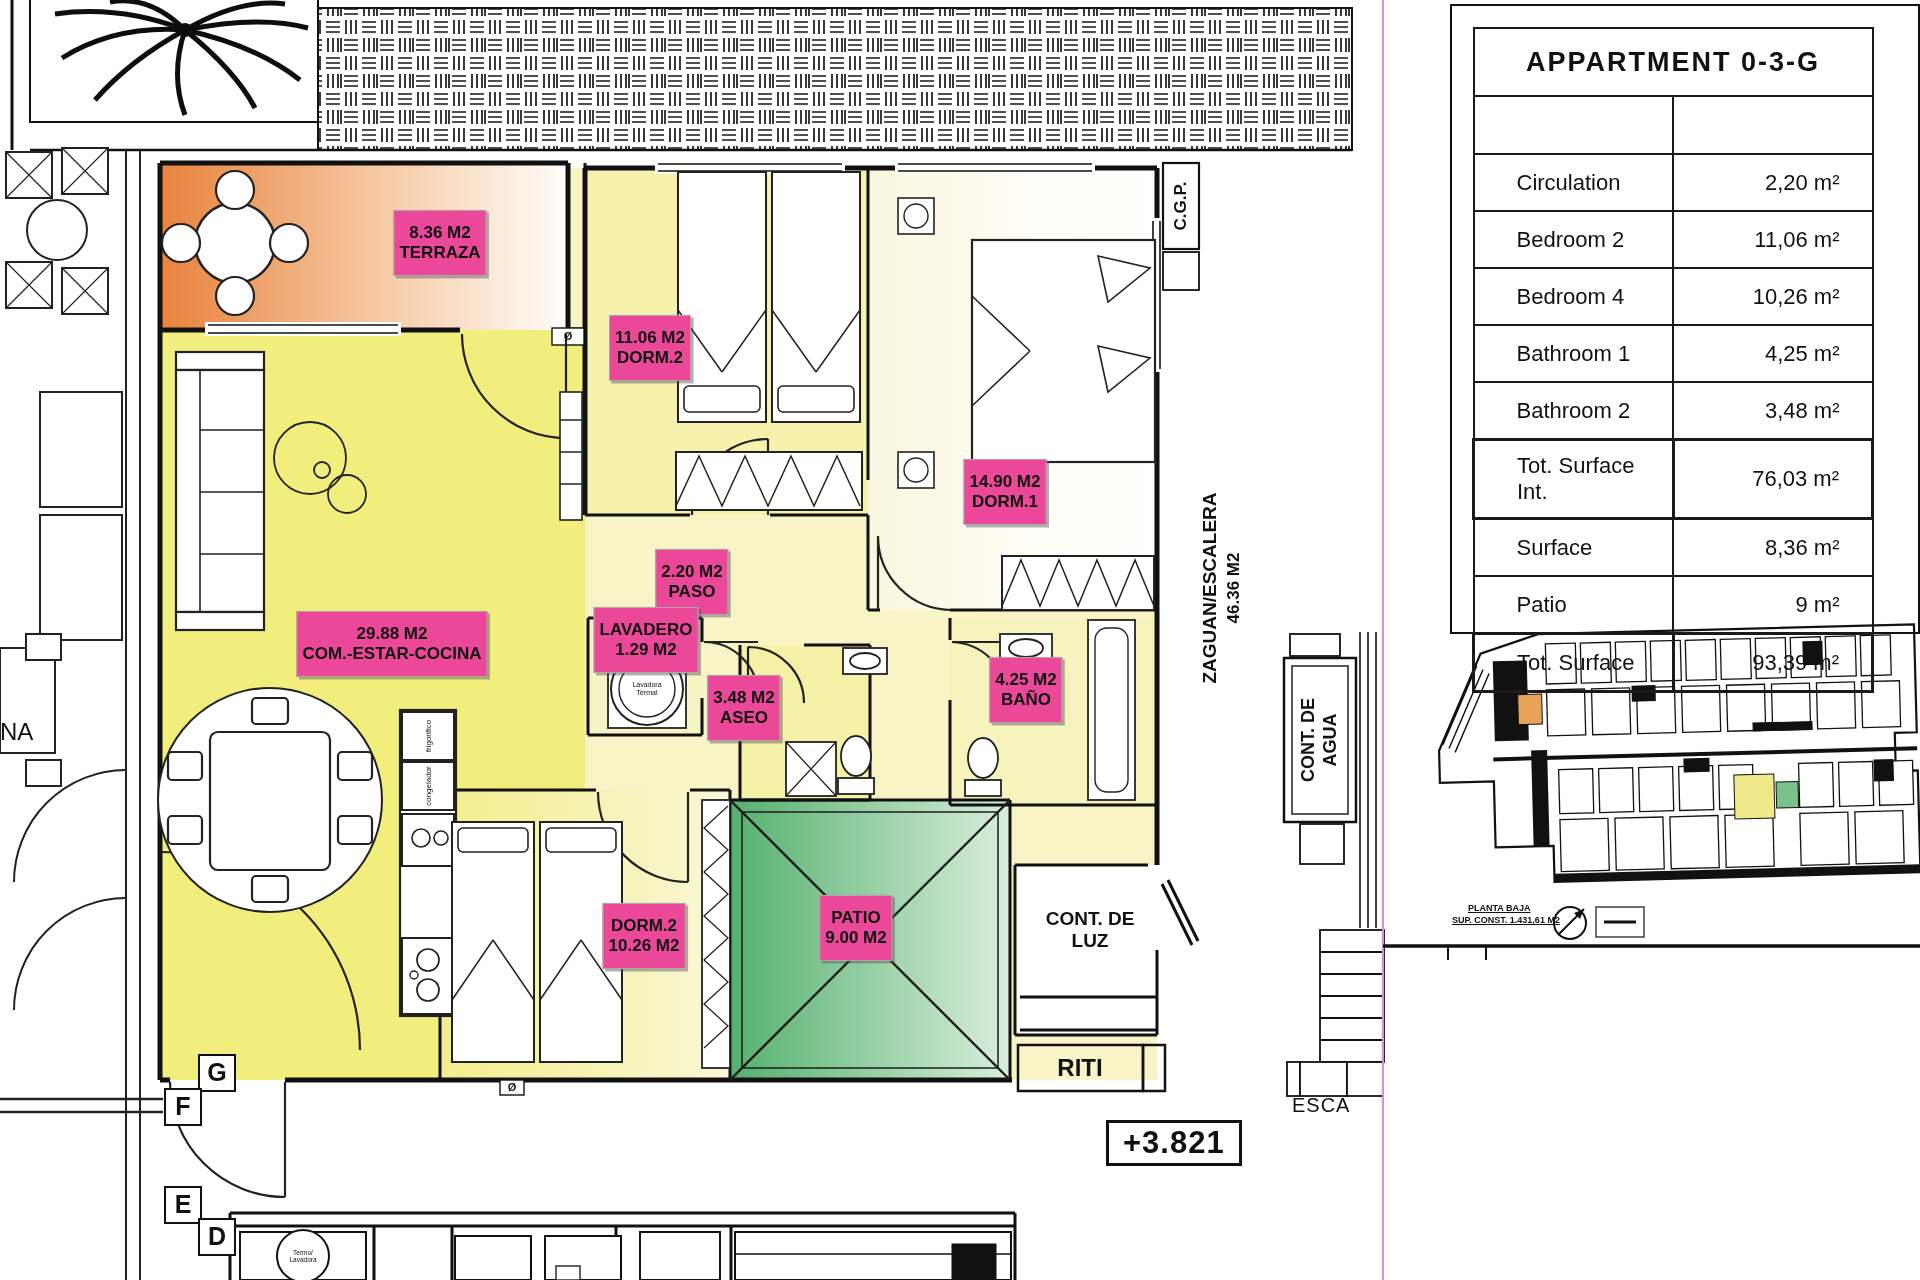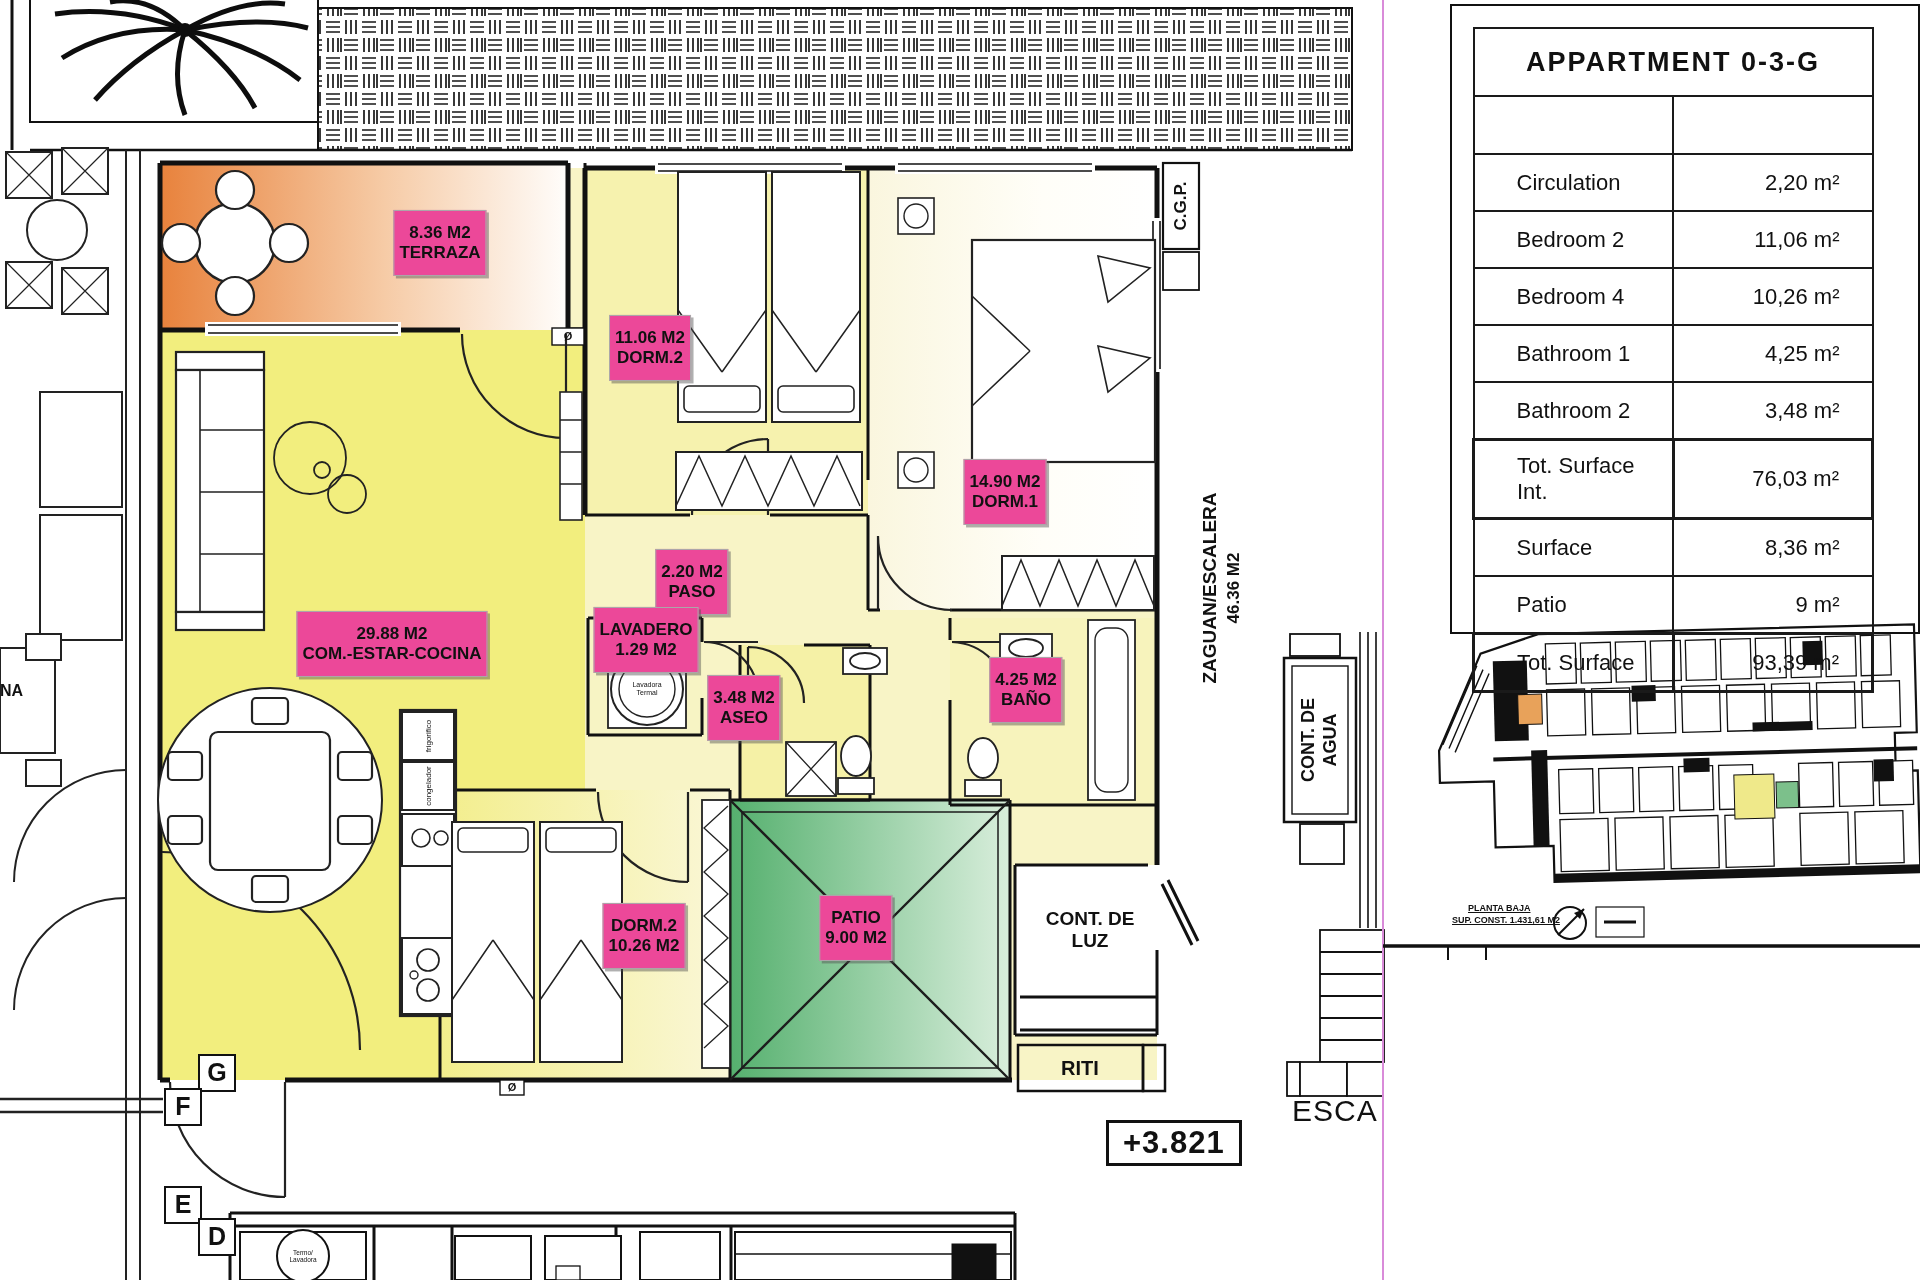--- a/index.html
+++ b/index.html
@@ -14,37 +14,37 @@
   
   .plabel{position:absolute;transform:translate(-50%,-50%);font-size:19px;font-weight:700;
           line-height:1.15;text-align:center;white-space:nowrap;background:transparent;}
   
   .vlabel{position:absolute;transform:translate(-50%,-50%) rotate(-90deg);
           font-weight:700;line-height:1.2;text-align:center;white-space:nowrap;}
   .gridletter{position:absolute;width:34px;height:34px;border:2px solid #111;background:#fff;
           font-size:25px;font-weight:700;text-align:center;line-height:32px;}
   .levelbox{position:absolute;left:1106px;top:1120px;border:3px solid #111;background:#fff;
           font-size:31px;font-weight:600;padding:2px 14px;letter-spacing:1px;}
-  .esca{position:absolute;left:1292px;top:1094px;font-size:30px;font-weight:500;letter-spacing:1px;}
+  .esca{position:absolute;left:1292px;top:1094px;font-size:20px;font-weight:500;letter-spacing:1px;}
   .tiny{position:absolute;transform:translate(-50%,-50%);font-size:7px;line-height:1.1;
         text-align:center;white-space:nowrap;}
   .tinyrot{position:absolute;transform:translate(-50%,-50%) rotate(-90deg);font-size:8px;}
   .drain{position:absolute;transform:translate(-50%,-50%);font-size:11px;font-weight:700;}
   
   .panel{position:absolute;left:1450px;top:4px;width:466px;height:626px;border:2px solid #111;}
   table.area{position:absolute;left:20px;top:21px;width:402px;border-collapse:collapse;
              table-layout:fixed;font-size:22px;}
   table.area td{border:2px solid #1a1a1a;height:31px;padding:12px;}
   table.area td.lb{width:240px;padding-left:42px;text-align:left;}
   table.area td.vl{width:162px;padding-right:32px;text-align:right;}
   table.area tr.hdr td{height:42px;text-align:center;font-size:27px;font-weight:600;letter-spacing:2px;}
   table.area tr.blank td{height:32px;}
   table.area tr.tot td{border-width:3px;font-weight:400;}
   .mmcap{position:absolute;font-size:9px;font-weight:700;text-decoration:underline;white-space:nowrap;}
-  .na{position:absolute;left:0px;top:682px;font-size:16px;font-weight:700;}
+  .na{position:absolute;left:0px;top:718px;font-size:24px;font-weight:400;}
 </style>
 </head>
 <body>
 
 <div class="stage">
 
 <svg class="planc" width="1920" height="1280" viewBox="0 0 1920 1280">
   <defs>
     <pattern id="weave" width="36" height="36" patternUnits="userSpaceOnUse">
       <rect width="36" height="36" fill="#fff"></rect>
@@ -428,21 +428,21 @@
 <div class="rlabel" style="left:644px;top:936px;">
   <span>DORM.2</span><br>
   <span>10.26 M2</span></div>
 <div class="rlabel" style="left:856px;top:928px;">
   <span>PATIO</span><br>
   <span>9.00 M2</span></div>
 
 <div class="plabel" style="left:1090px;top:930px;">
   <span>CONT. DE</span><br>
   <span>LUZ</span></div>
-<div class="plabel" style="left:1080px;top:1068px;font-size:20px;">RITI</div>
+<div class="plabel" style="left:1080px;top:1068px;font-size:24px;">RITI</div>
 <div class="levelbox">+3.821</div>
 <div class="esca">ESCA</div>
 <div class="vlabel" style="left:1181px;top:206px;font-size:17px;">C.G.P.</div>
 <div class="vlabel" style="left:1222px;top:588px;font-size:19px;">
   <span>ZAGUAN/ESCALERA</span><br>
   <span style="font-size:17px;">46.36 M2</span></div>
 <div class="vlabel" style="left:1320px;top:740px;font-size:18px;">
   <span>CONT. DE</span><br>
   <span>AGUA</span></div>
 <div class="na">NA</div>

